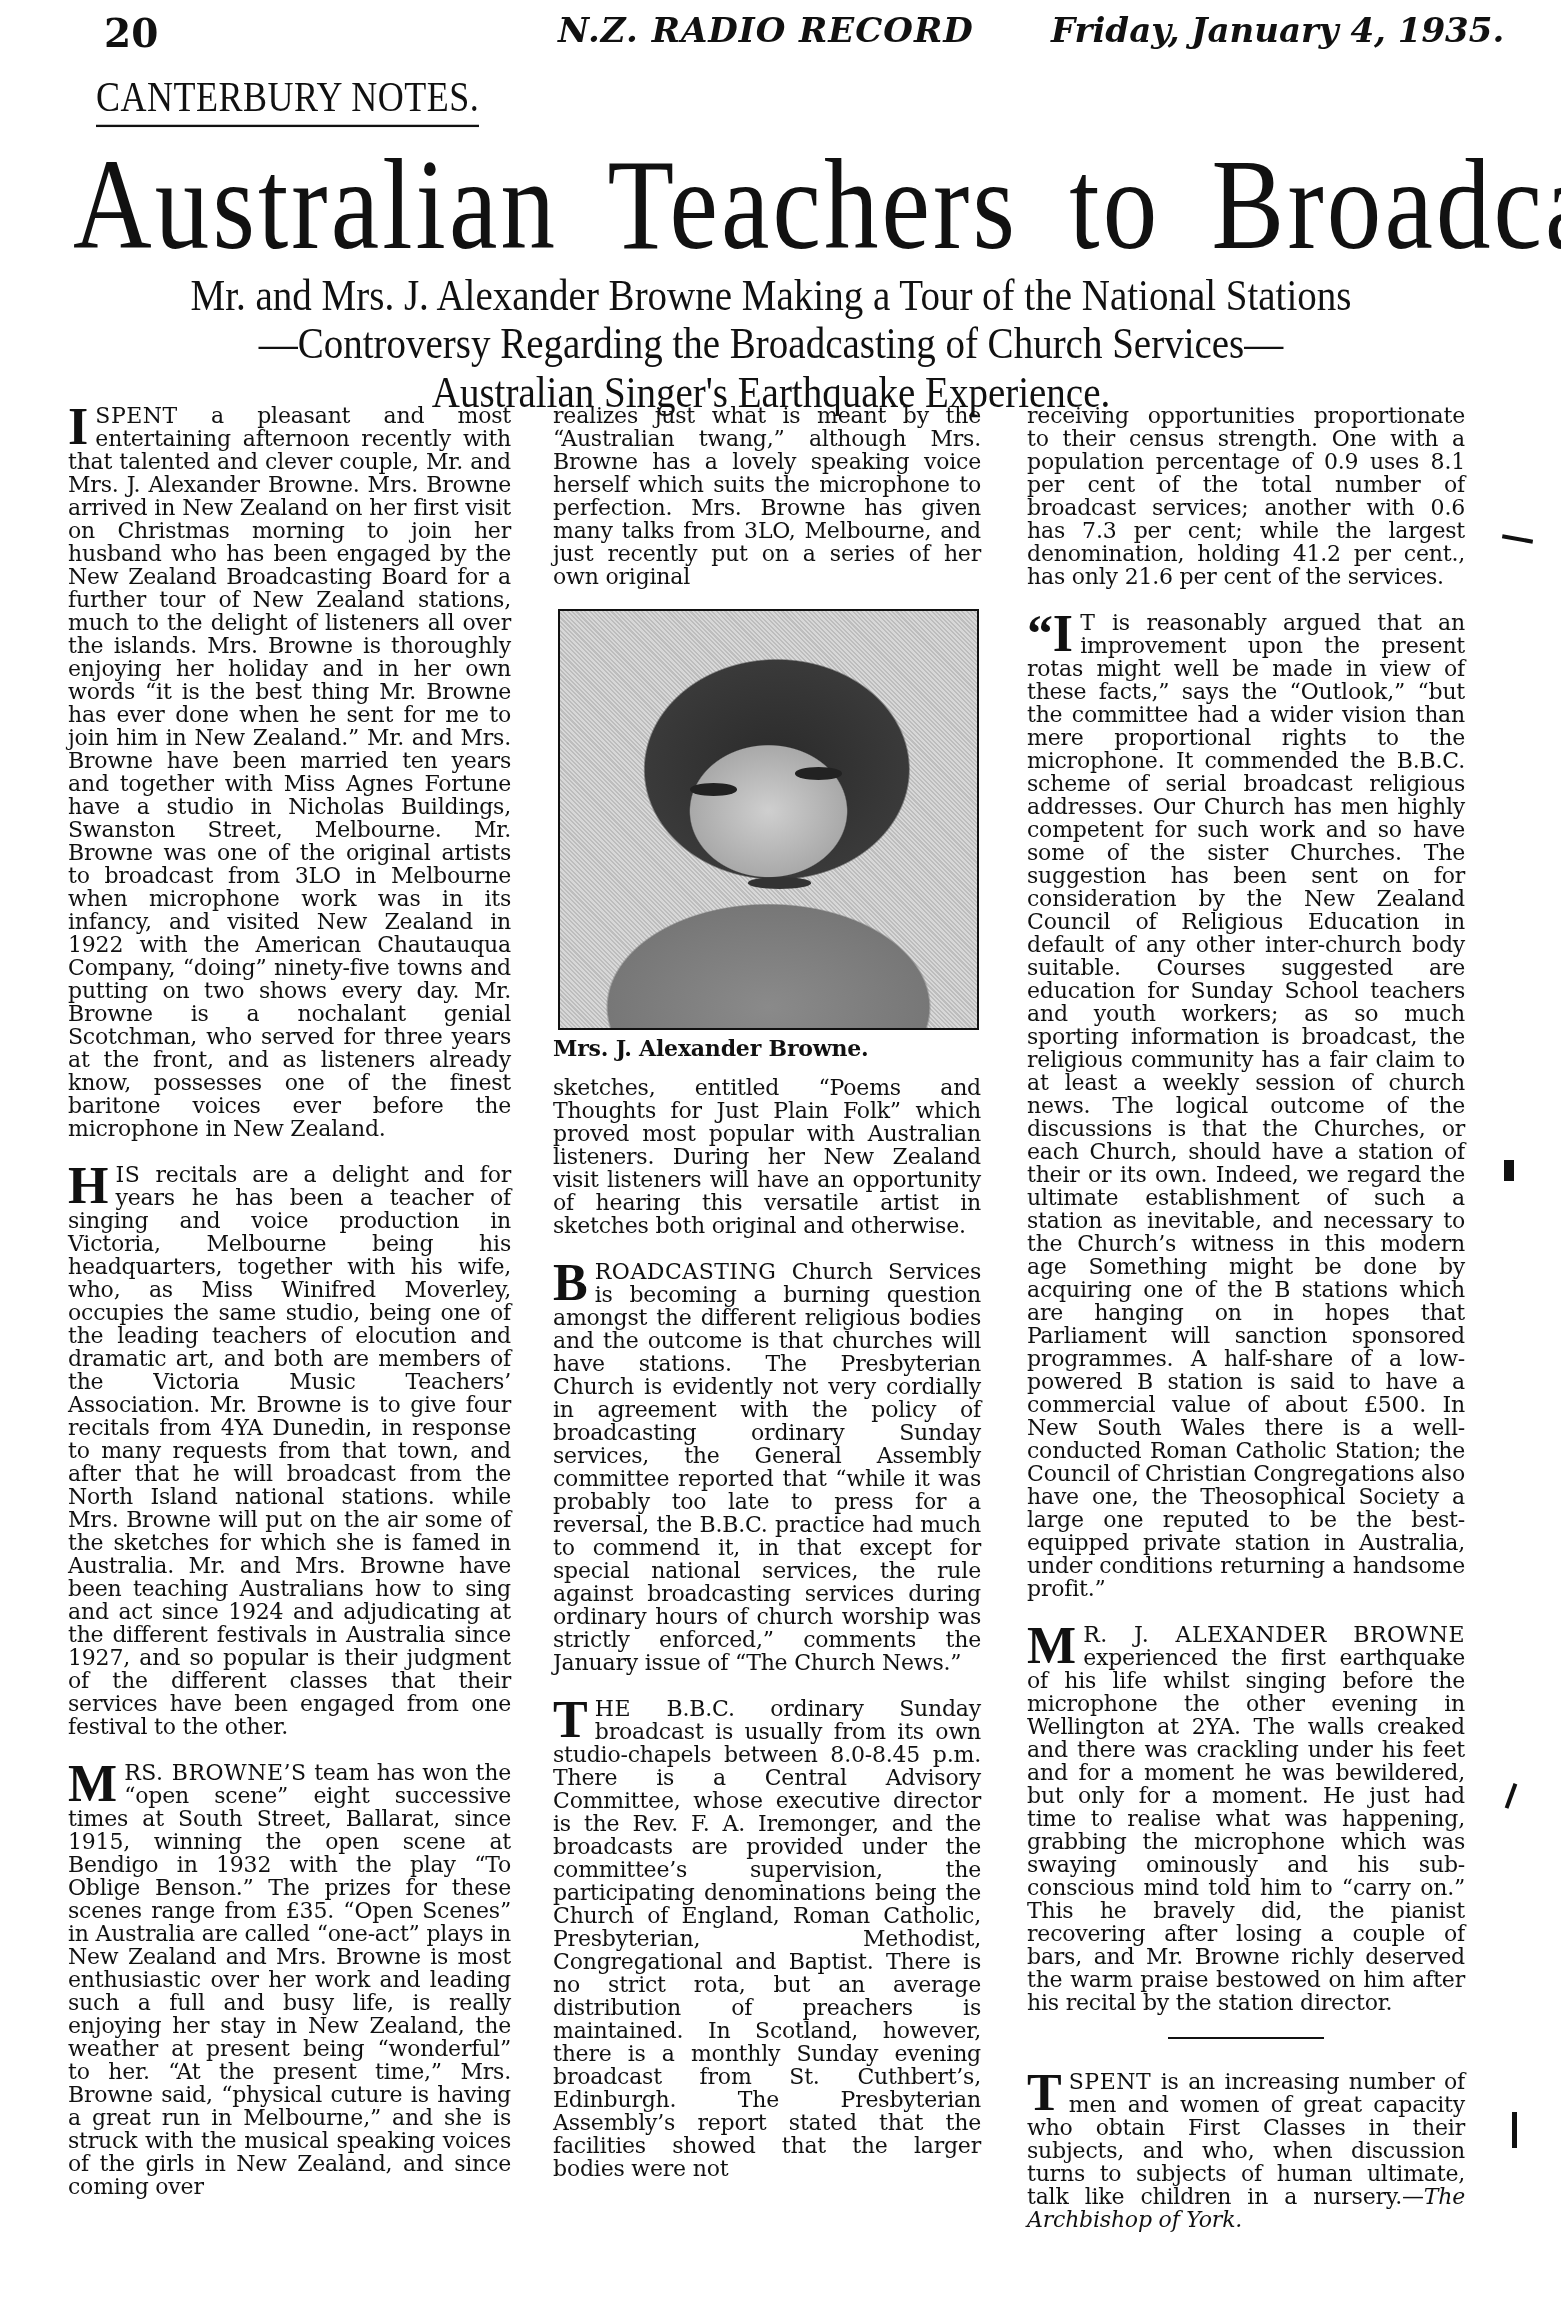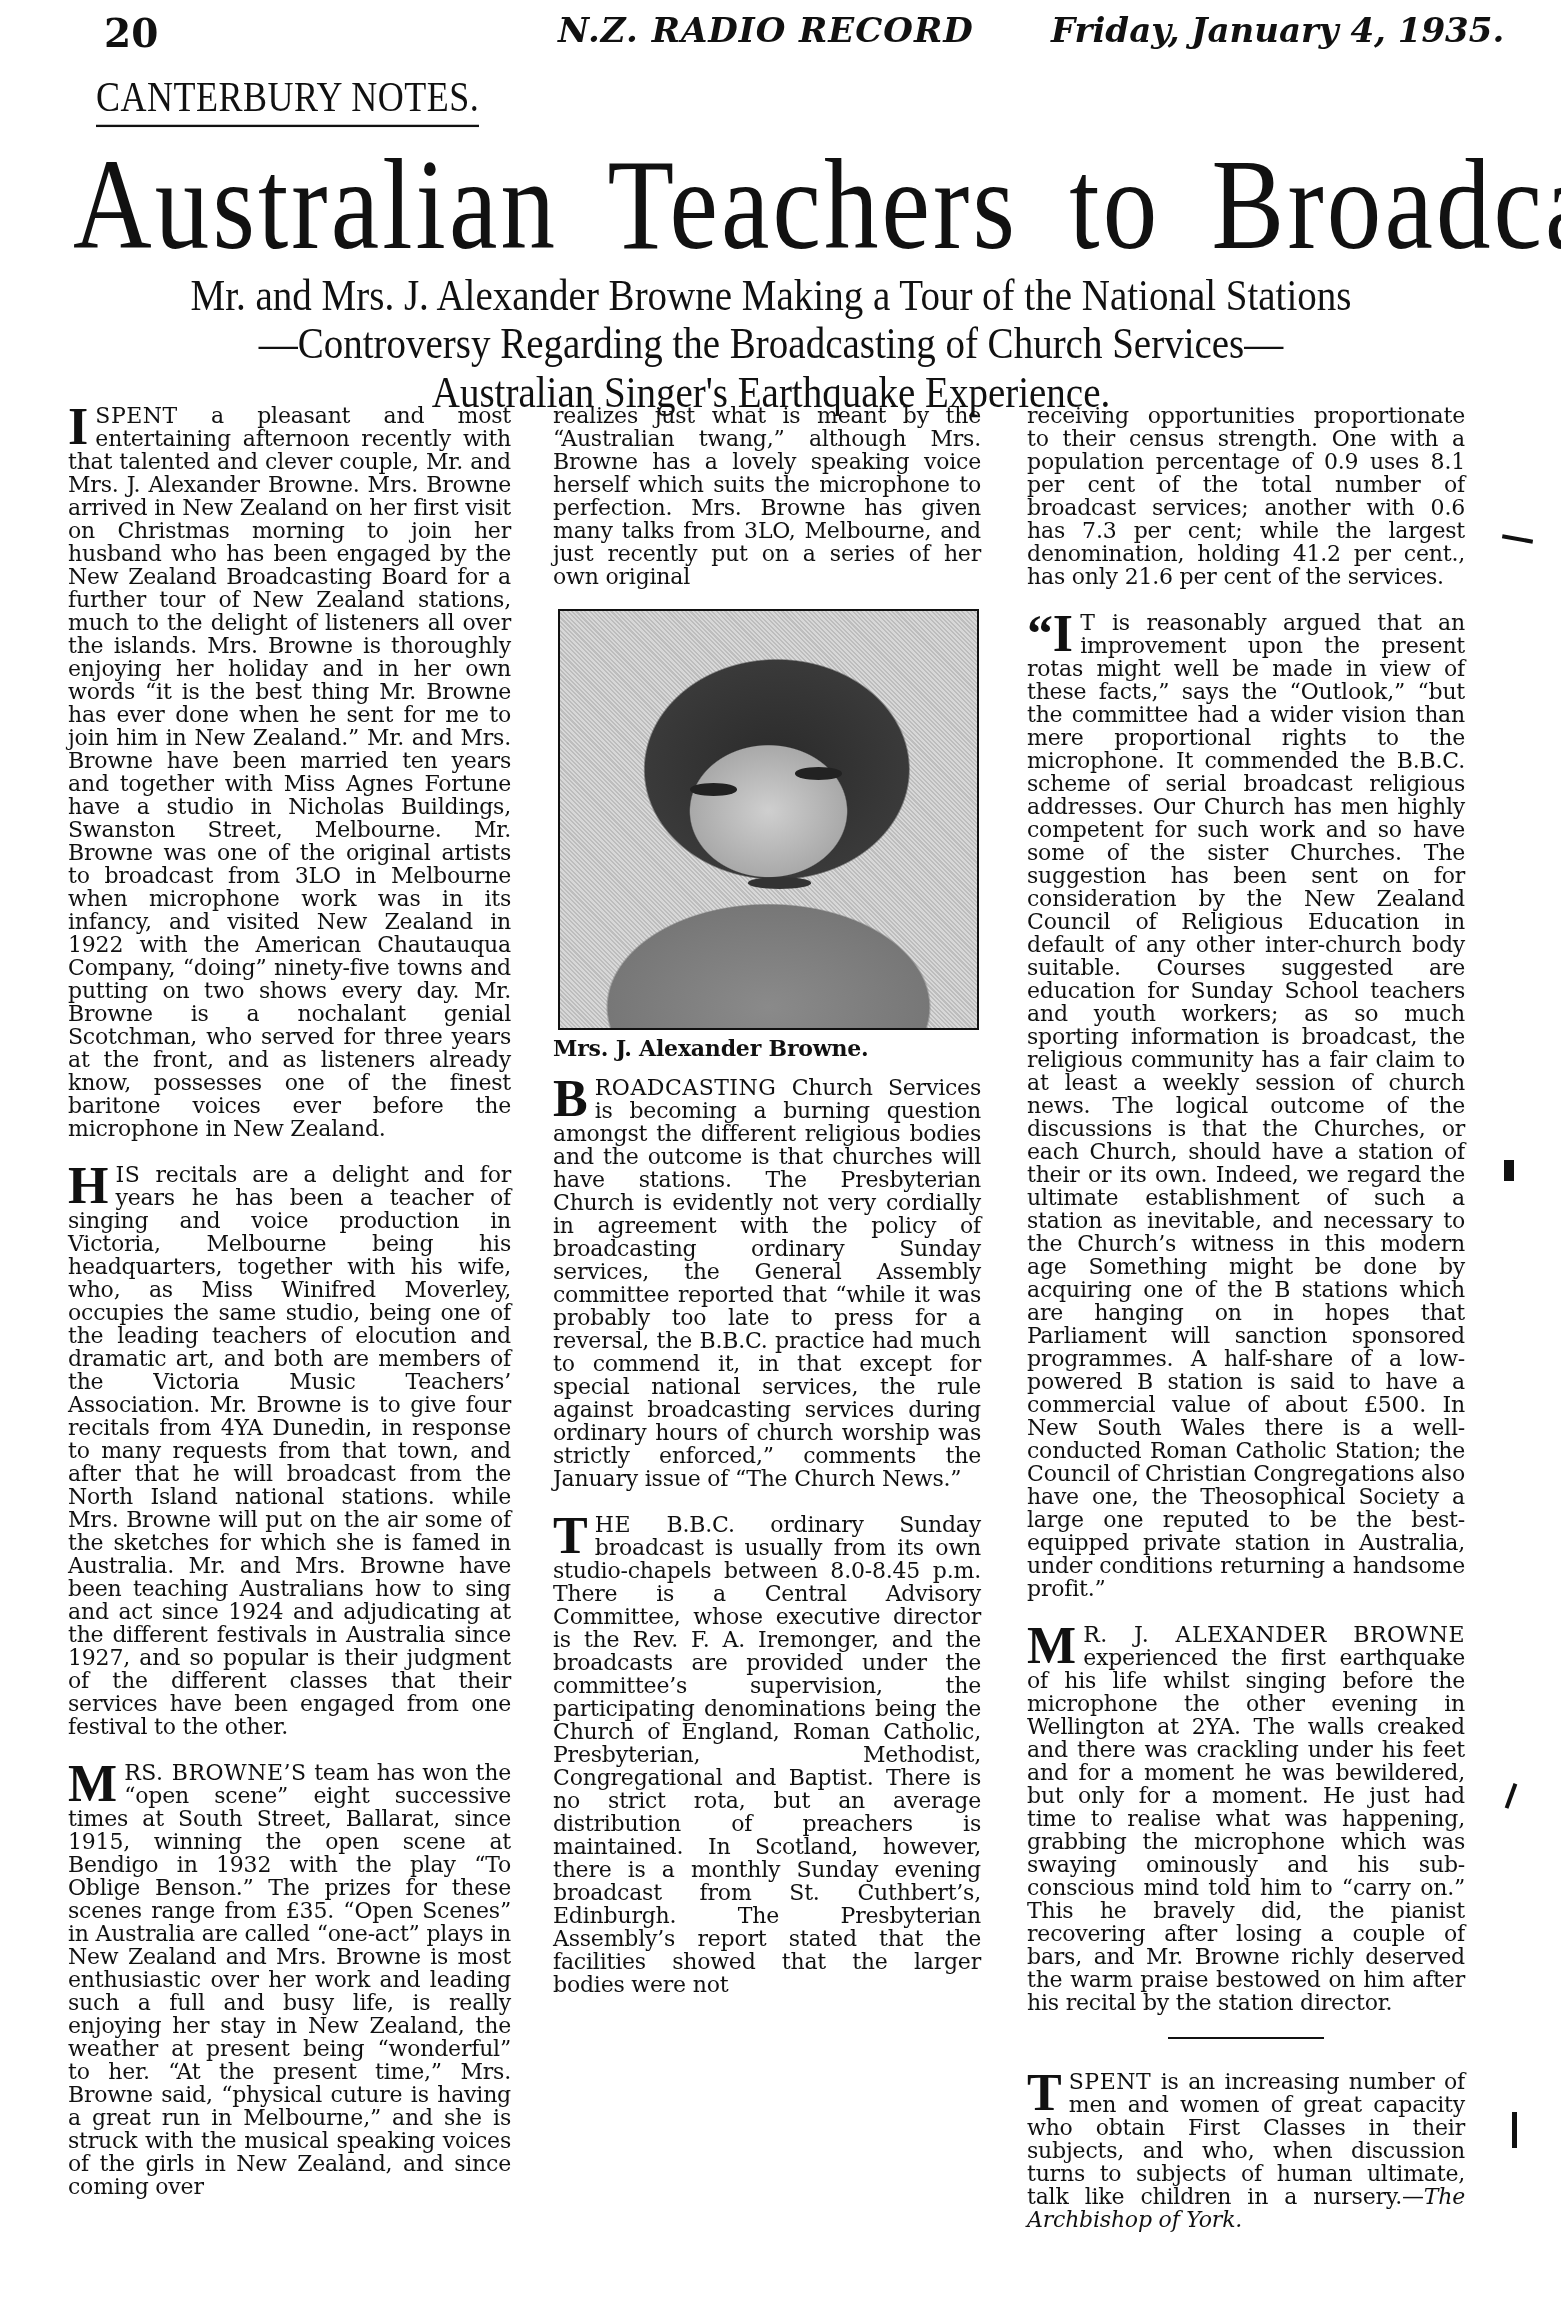--- a/index.html
+++ b/index.html
@@ -91,20 +91,21 @@
 </div>
 
 <div class="col col2">
   <p class="para" style="margin-bottom:0">realizes just what is meant by the “Australian twang,” although Mrs. Browne has a lovely speaking voice herself which suits the microphone to perfection. Mrs. Browne has given many talks from 3LO, Melbourne, and just recently put on a series of her own original</p>
   <div class="photo">
     <span class="eye" style="left:130px;top:172px"></span>
     <span class="eye" style="left:235px;top:156px"></span>
     <span class="mouth" style="left:188px;top:266px"></span>
   </div>
   <div class="caption">Mrs. J. Alexander Browne.</div>
+  <p class="para">sketches, entitled “Poems and Thoughts for Just Plain Folk” which proved most popular with Australian listeners. During her New Zealand visit listeners will have an opportunity of hearing this versatile artist in sketches both original and otherwise.</p>
   <p class="para">
     <span class="dropcap">B</span><span class="caps">ROADCASTING</span><span> Church Services is becoming a burning question amongst the different religious bodies and the outcome is that churches will have stations. The Presbyterian Church is evidently not very cordially in agreement with the policy of broadcasting ordinary Sunday services, the General Assembly committee reported that “while it was probably too late to press for a reversal, the B.B.C. practice had much to commend it, in that except for special national services, the rule against broadcasting services during ordinary hours of church worship was strictly enforced,” comments the January issue of “The Church News.”</span>
   </p>
   <p class="para">
     <span class="dropcap">T</span><span class="caps">HE</span><span> B.B.C. ordinary Sunday broadcast is usually from its own studio-chapels between 8.0-8.45 p.m. There is a Central Advisory Committee, whose executive director is the Rev. F. A. Iremonger, and the broadcasts are provided under the committee’s supervision, the participating denominations being the Church of England, Roman Catholic, Presbyterian, Methodist, Congregational and Baptist. There is no strict rota, but an average distribution of preachers is maintained. In Scotland, however, there is a monthly Sunday evening broadcast from St. Cuthbert’s, Edinburgh. The Presbyterian Assembly’s report stated that the facilities showed that the larger bodies were not</span>
   </p>
 </div>
 
 <div class="col col3">
   <p class="para">receiving opportunities proportionate to their census strength. One with a population percentage of 0.9 uses 8.1 per cent of the total number of broadcast services; another with 0.6 has 7.3 per cent; while the largest denomination, holding 41.2 per cent., has only 21.6 per cent of the services.</p>

